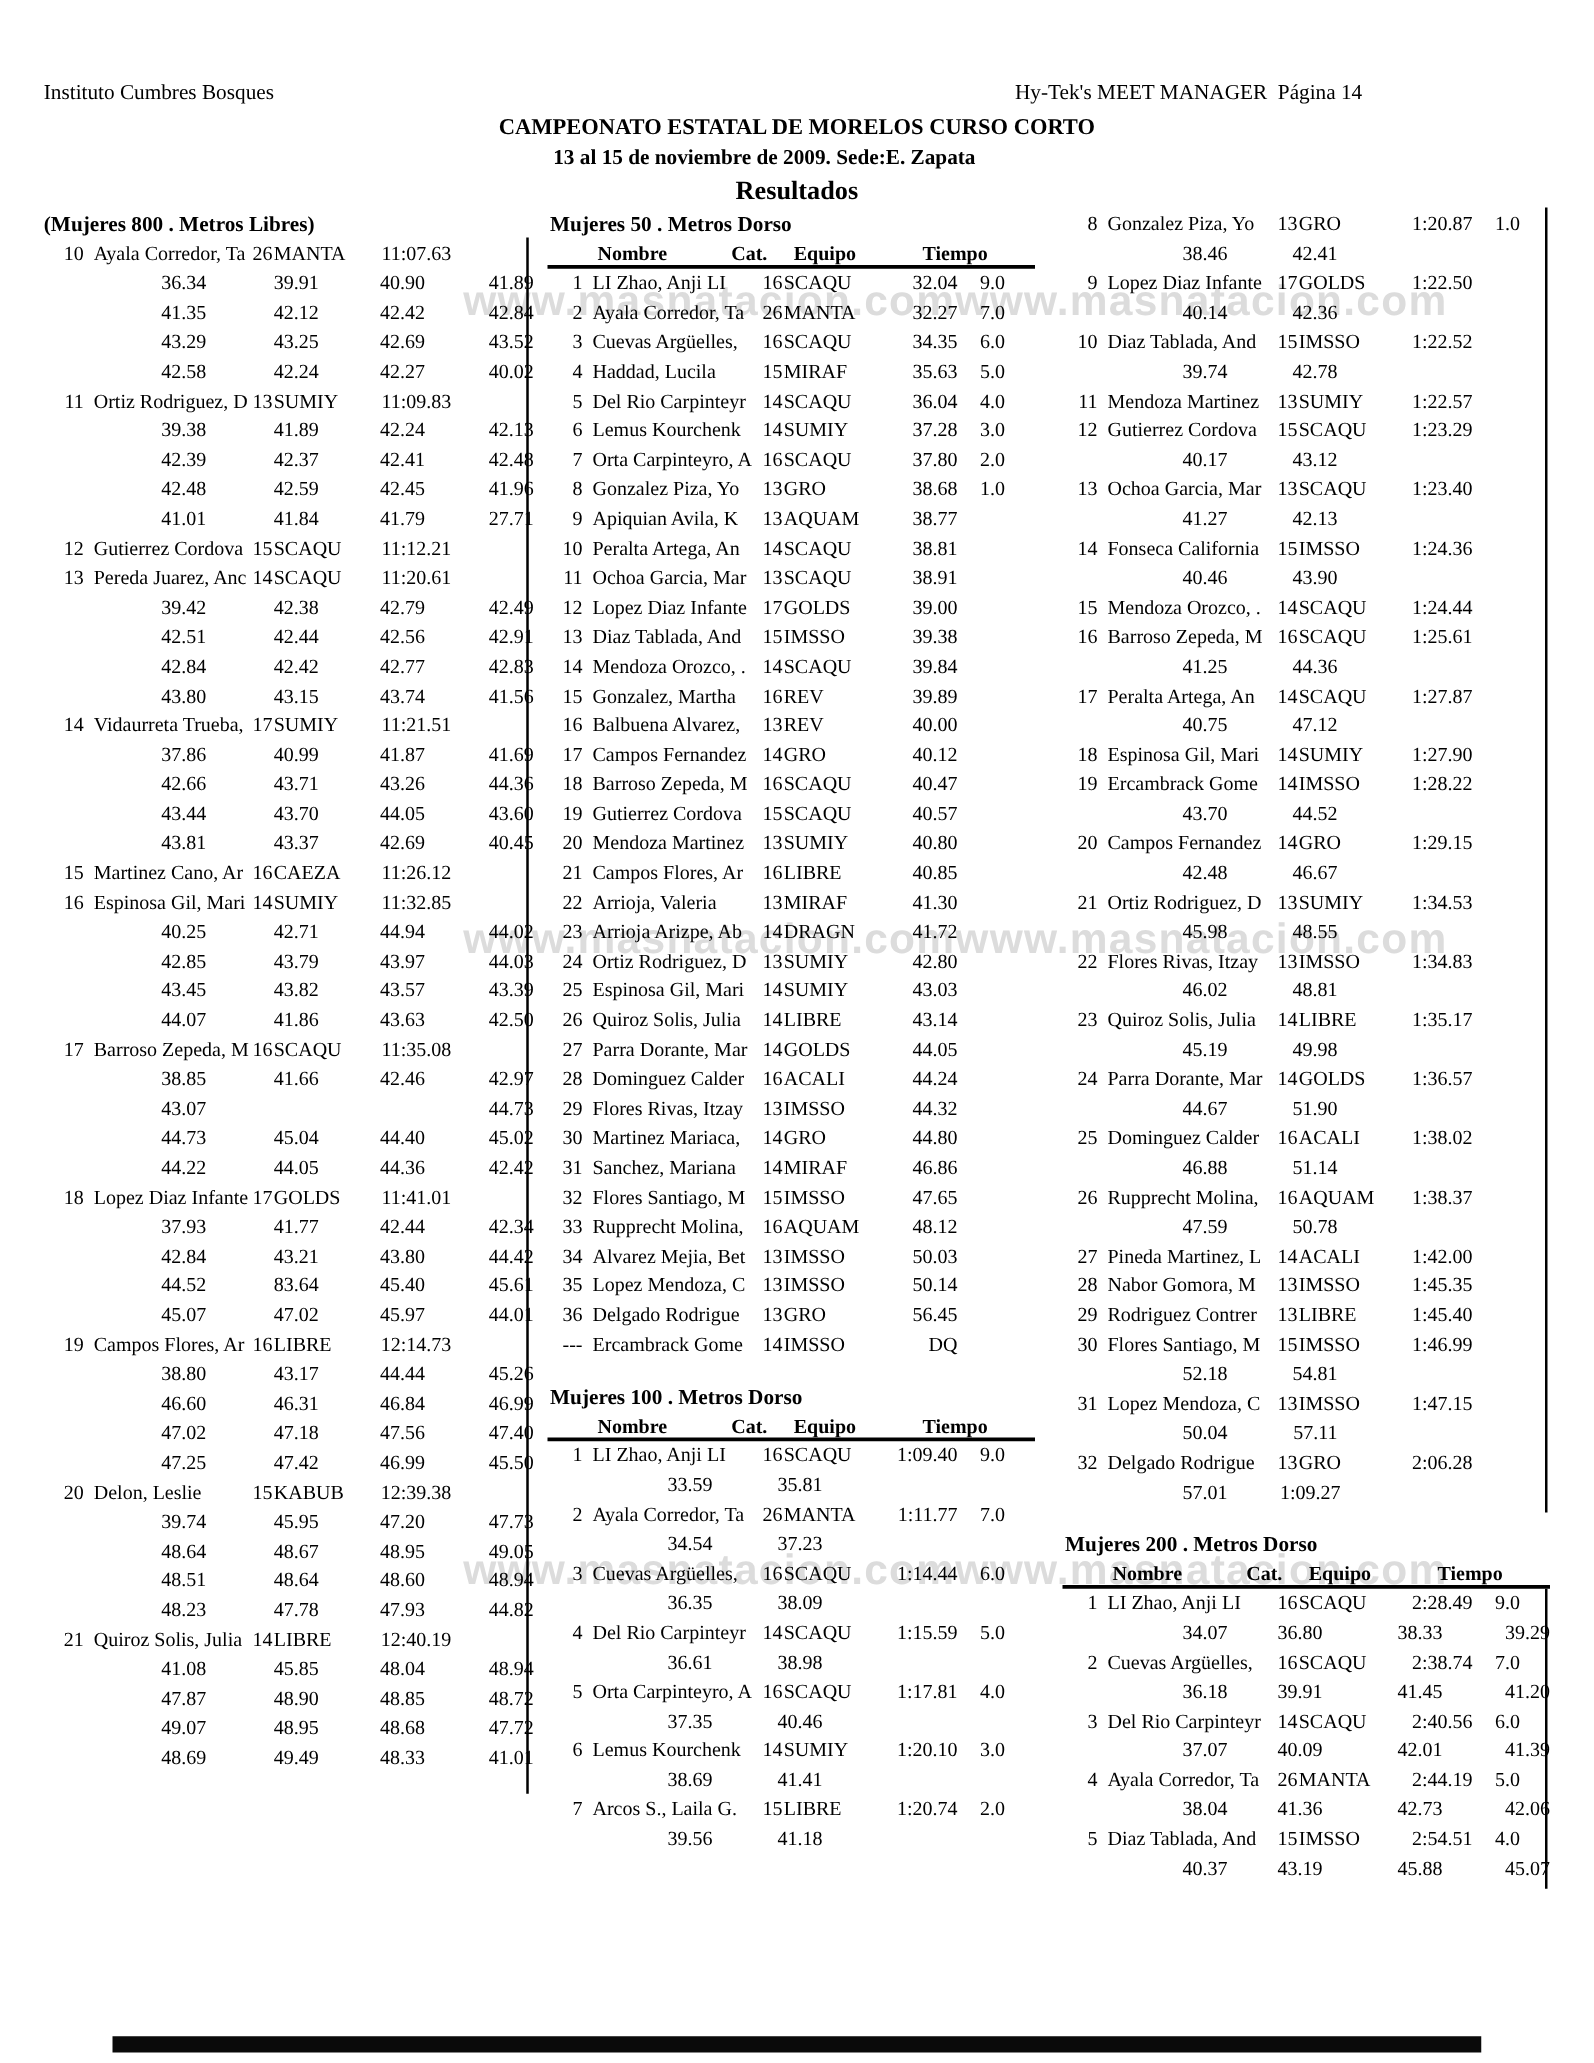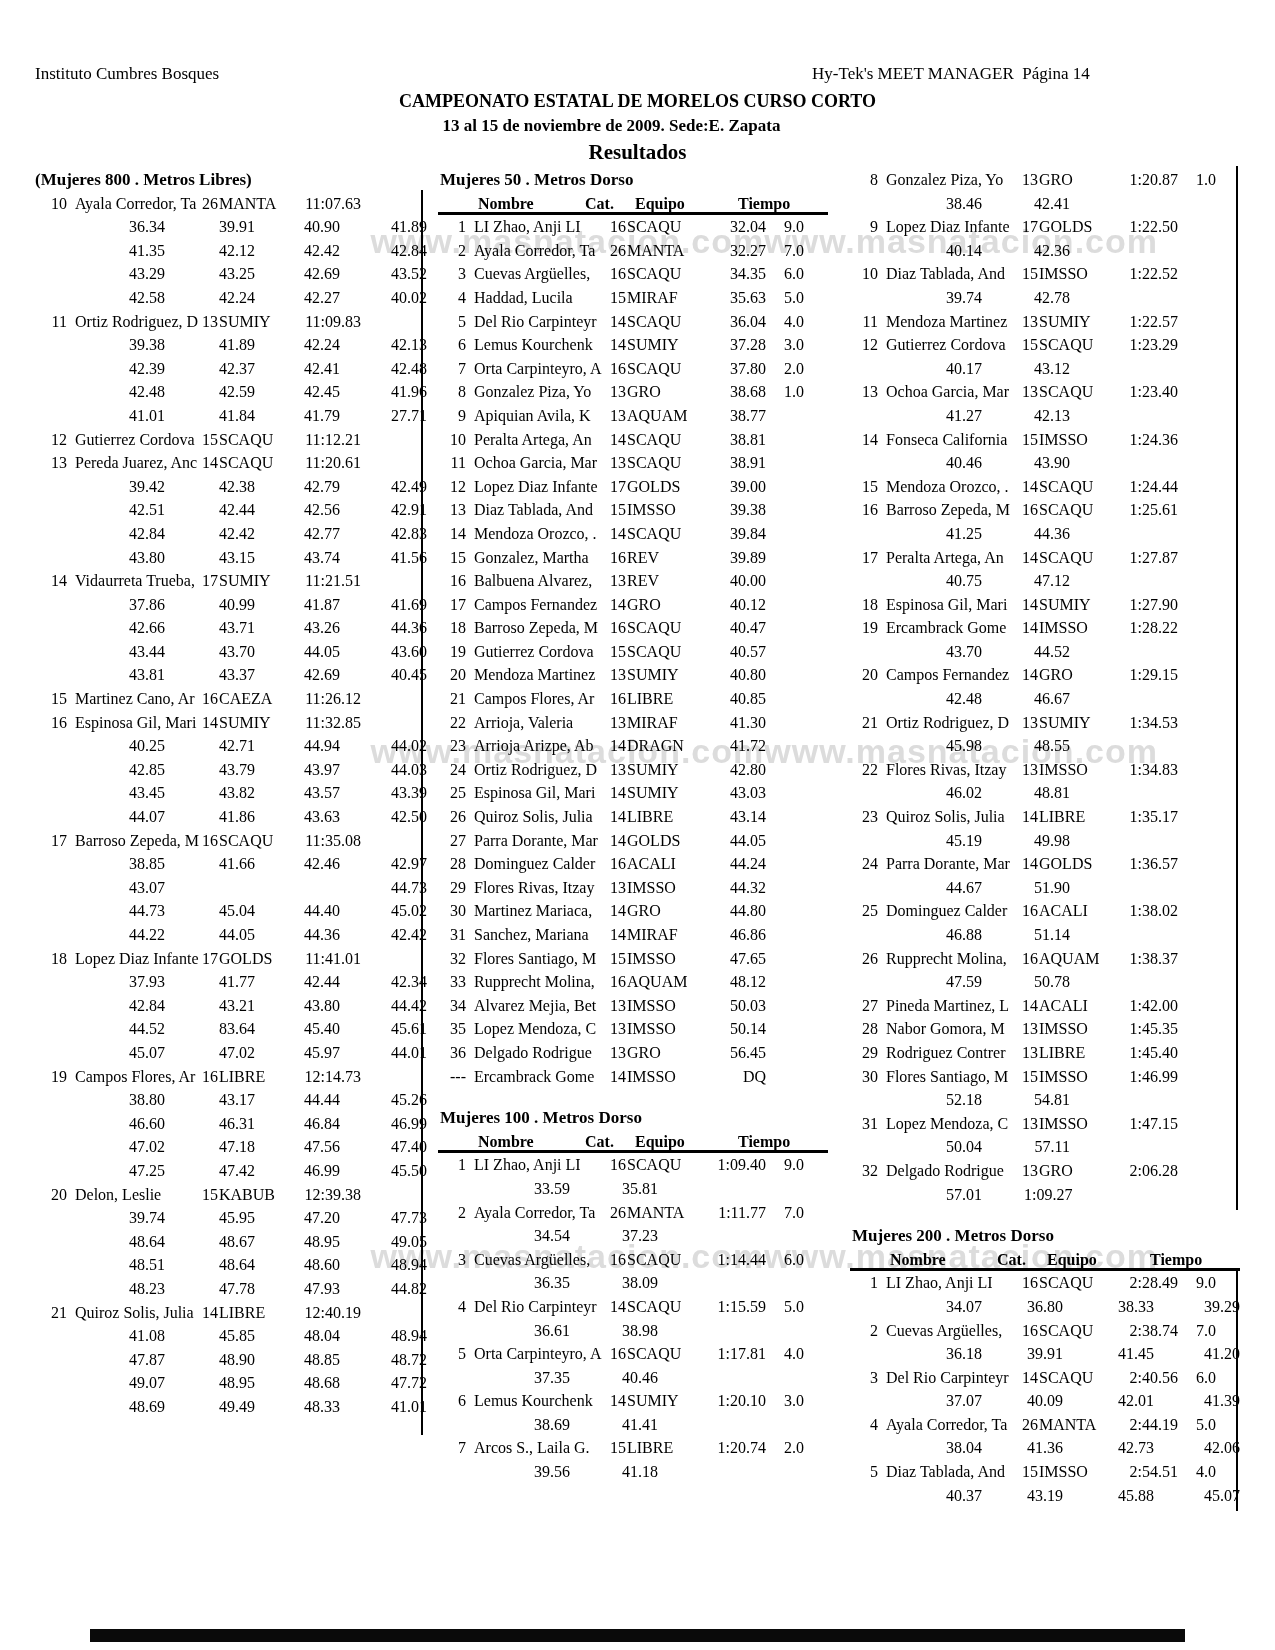--- a/index.html
+++ b/index.html
@@ -54,21 +54,21 @@
   
   .r-place{left:6px;width:30px;text-align:right;}
   .r-name{left:44px;width:134px;overflow:hidden;}
   .r-cat{left:180px;}
   .r-team{left:197px;}
   .r-time{left:246px;width:90px;text-align:right;}
   .r-pts{left:354px;}
   .sp-r-2-0{left:94px;width:46px;text-align:right;}
   .sp-r-2-1{left:182px;width:46px;text-align:right;}
   .sp-r-4-0{left:94px;width:46px;text-align:right;}
-  .sp-r-4-1{left:180px;width:46px;text-align:center;}
+  .sp-r-4-1{left:180px;width:46px;text-align:left;}
   .sp-r-4-2{left:266px;width:46px;text-align:right;}
   .sp-r-4-3{left:352px;width:46px;text-align:right;}
 
   
   .vsep{position:absolute;width:1.5px;background:#000;z-index:1;}
   #vsep-left{left:421px;top:190px;height:1245px;}
   #vsep-right-a{left:1236px;top:166px;height:1044px;}
   #vsep-right-b{left:1236px;top:1271px;height:240px;}
   .bottom-bar{position:absolute;left:90px;top:1629px;width:1095px;height:13px;
               background:#0a0a0a;z-index:3;}

